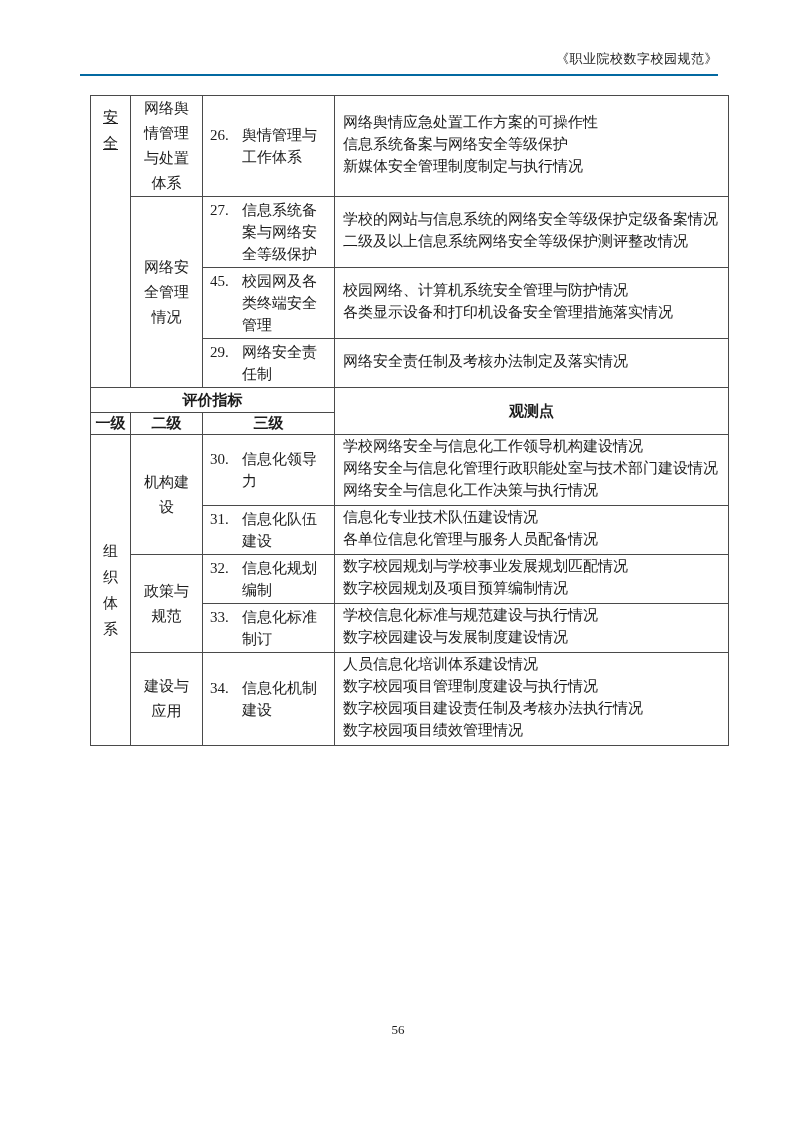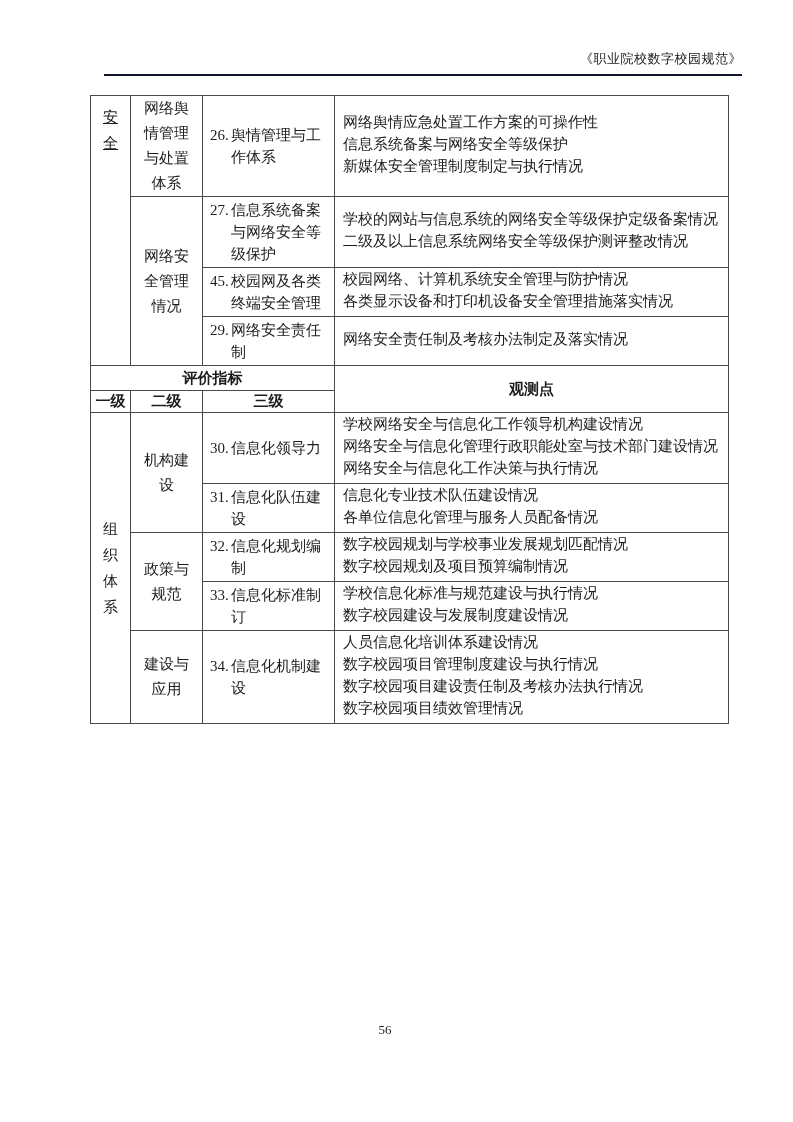--- a/index.html
+++ b/index.html
@@ -5,23 +5,23 @@
   * { margin:0; padding:0; box-sizing:border-box; }
   html,body { background:#ffffff; }
   body {
     width:793px; height:1122px;
     font-family:"Liberation Serif","DejaVu Serif",serif;
     color:#1c1c1c;
   }
   .page { position:relative; width:793px; height:1122px; background:#fff; overflow:hidden; }
 
   .doc-header {
-    position:absolute; top:50px; left:104px; width:638px;
+    position:absolute; top:50px; left:80px; width:638px;
     text-align:right; font-size:13px; letter-spacing:0.5px;
-    padding-bottom:6px; border-bottom:2px solid #0f172a;
+    padding-bottom:6px; border-bottom:2px solid #0369a1;
   }
 
   table.eval {
     position:absolute; top:95px; left:90px; width:638px;
     border-collapse:collapse; table-layout:fixed;
   }
   table.eval td {
     border:1.5px solid #4a4a4a;
     font-size:15px; vertical-align:middle;
     overflow:hidden;
@@ -36,36 +36,36 @@
   td.c-l1 { text-align:center; }
   td.c-l1.top { vertical-align:top; padding-top:8px;text-decoration:underline; }
   .v-text { width:17px; margin:0 auto; word-break:break-all; line-height:26px; text-align:center; }
 
   
   td.c-l2 { text-align:center; }
   .wrap3 { width:47px; margin:0 auto; word-break:break-all; text-align:center; line-height:25px; }
 
   
   td.c-ind { padding:2px 4px 2px 7px; vertical-align:middle; }
-  .ind { display:flex; line-height:22px; }
+  .ind { display:flex; line-height:22px;gap:11px; }
   .ind .num { flex:none; width:21px; }
   .ind .nm  { flex:1; word-break:break-all; }
 
   
   td.c-obs { padding:2px 6px 2px 8px; }
   .pt { line-height:22px; white-space:nowrap;font-family:Liberation Mono, monospace; }
 
   
   td.c-hd {
     font-family:"Liberation Sans","DejaVu Sans",sans-serif;
     font-weight:bold; text-align:center; font-size:15px;
   }
 
   .page-number {
-    position:absolute; top:1022px; left:4px; width:762px;
+    position:absolute; top:1022px; left:17px; width:762px;
     text-align:center; font-size:13px;
   }
 </style>
 </head>
 <body>
 
 <div class="page">
 
   <div class="doc-header">《职业院校数字校园规范》</div>
 

